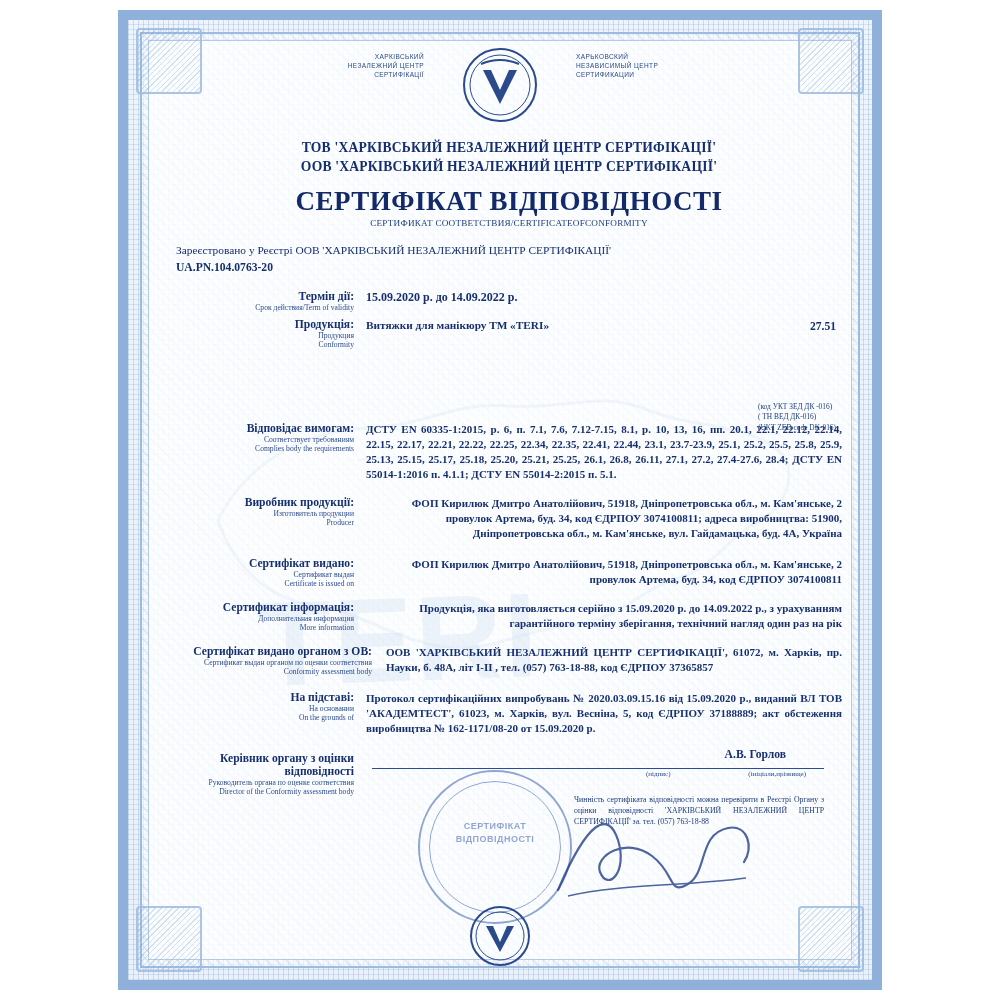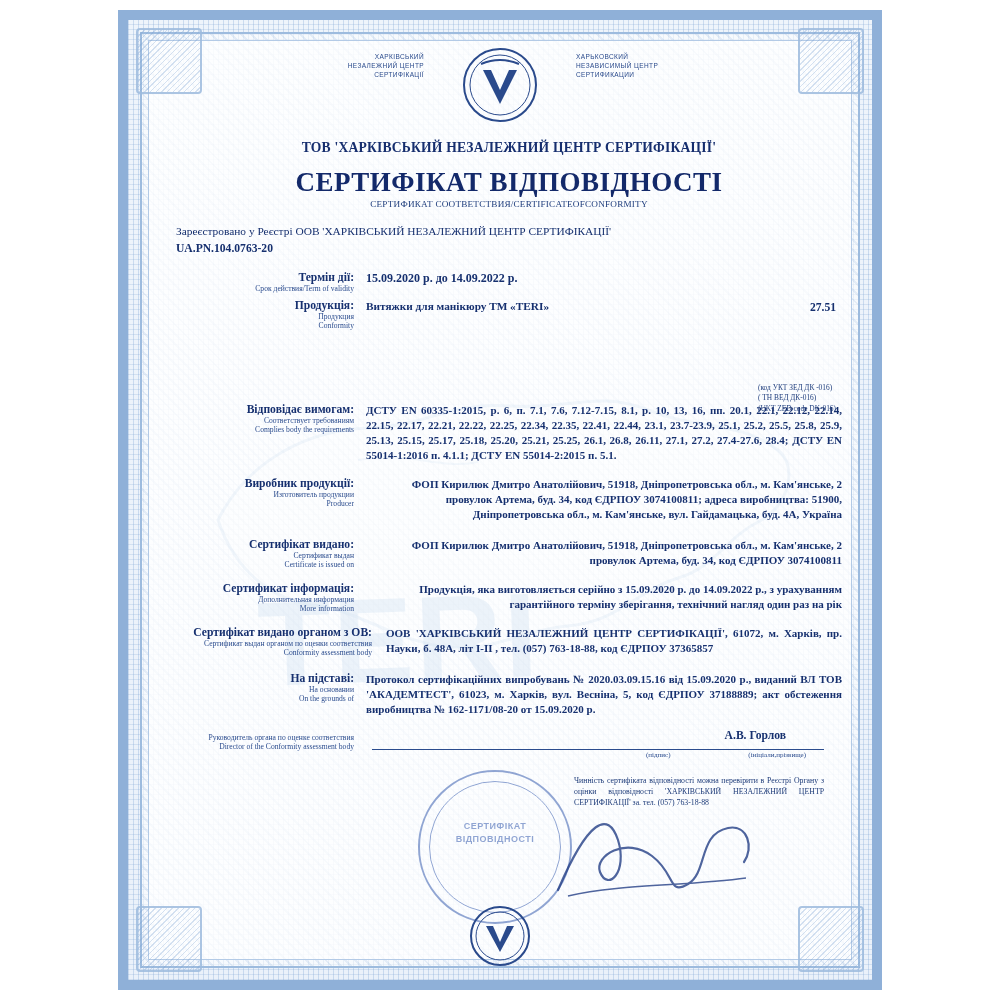--- a/index.html
+++ b/index.html
@@ -202,20 +202,21 @@
         <circle cx="39" cy="39" r="36" fill="none" stroke="#2a4a8c" stroke-width="2"></circle>
         <circle cx="39" cy="39" r="30" fill="none" stroke="#2a4a8c" stroke-width="1"></circle>
         <path d="M22,24 L39,58 L56,24 L48,24 L39,44 L30,24 Z" fill="#2a4a8c"></path>
         <path d="M20,18 Q39,10 58,18" fill="none" stroke="#2a4a8c" stroke-width="2"></path>
       </svg>
     </div>
   </div>
 
   <div class="content">
     <div class="org-line">ТОВ 'ХАРКІВСЬКИЙ НЕЗАЛЕЖНИЙ ЦЕНТР СЕРТИФІКАЦІЇ'</div>
+    <div class="org-line">ООВ 'ХАРКІВСЬКИЙ НЕЗАЛЕЖНИЙ ЦЕНТР СЕРТИФІКАЦІЇ'</div>
 
     <div class="title">СЕРТИФІКАТ ВІДПОВІДНОСТІ</div>
     <div class="subtitle">СЕРТИФИКАТ СООТВЕТСТВИЯ/CERTIFICATEOFCONFORMITY</div>
 
     <div class="reg">Зареєстровано у Реєстрі ООВ 'ХАРКІВСЬКИЙ НЕЗАЛЕЖНИЙ ЦЕНТР СЕРТИФІКАЦІЇ'</div>
     <div class="reg reg-num" style="margin-top:2px;">UA.PN.104.0763-20</div>
 
     <div class="row" style="margin-top:14px;">
       <div class="lbl">
         <span class="ua">Термін дії:</span>
@@ -288,20 +289,21 @@
       <div class="lbl">
         <span class="ua">На підставі:</span>
         <span class="ru">На основании</span>
         <span class="en">On the grounds of</span>
       </div>
       <div class="val small" style="text-align:justify;">Протокол сертифікаційних випробувань № 2020.03.09.15.16 від 15.09.2020 р., виданий ВЛ ТОВ 'АКАДЕМТЕСТ',  61023, м. Харків, вул. Весніна, 5, код ЄДРПОУ 37188889; акт обстеження виробництва № 162-1171/08-20 от 15.09.2020 р.</div>
     </div>
 
     <div class="sig-row">
       <div class="lbl">
+        <span class="ua">Керівник органу з оцінки відповідності</span>
         <span class="ru">Руководитель органа по оценке соответствия</span>
         <span class="en">Director of the Conformity assessment body</span>
       </div>
       <div class="sig-name">А.В. Горлов</div>
       <div class="sig-line"></div>
       <div class="sig-caps a">(підпис)</div>
       <div class="sig-caps b">(ініціали,прізвище)</div>
       <div class="footnote">Чинність сертифіката відповідності можна перевірити в Реєстрі Органу з оцінки відповідності 'ХАРКІВСЬКИЙ НЕЗАЛЕЖНИЙ ЦЕНТР СЕРТИФІКАЦІЇ' за. тел. (057) 763-18-88</div>
     </div>
   </div>

